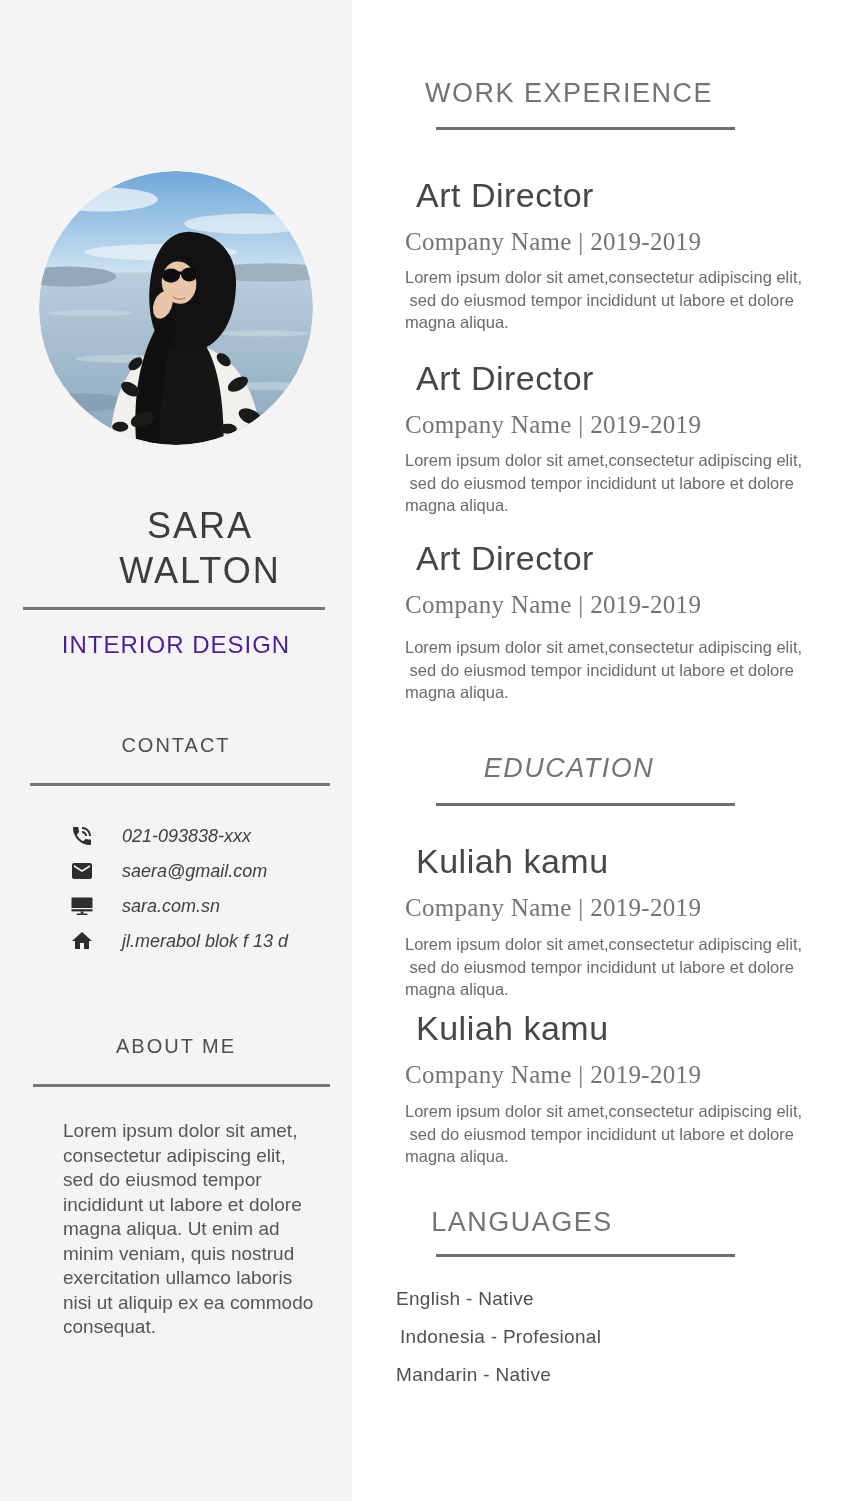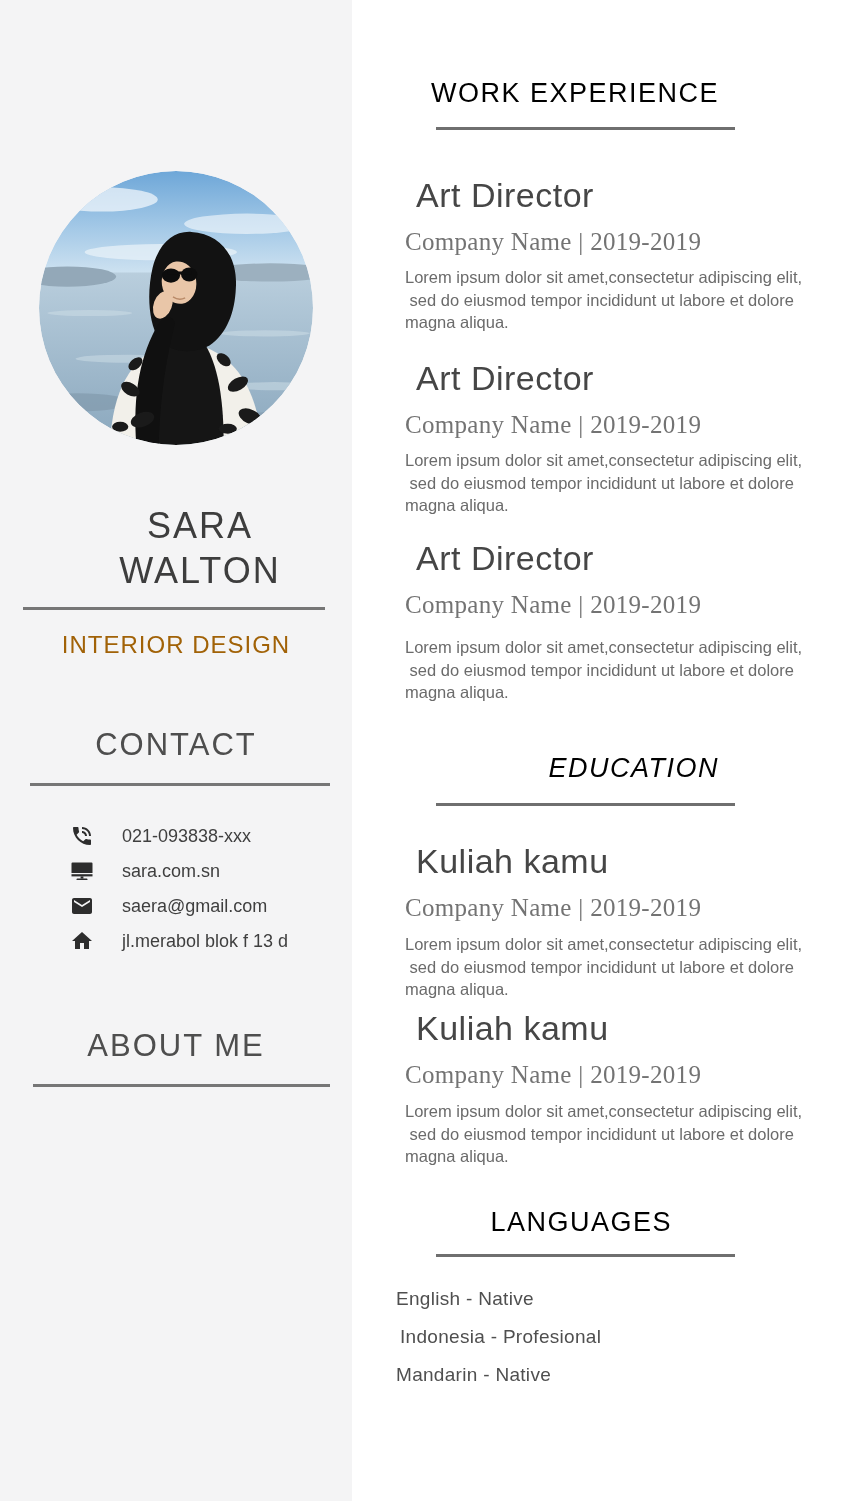--- a/index.html
+++ b/index.html
@@ -11,40 +11,40 @@
   .sidebar{position:absolute;left:0;top:0;width:352px;height:1501px;background:#f4f4f5;}
   .photo{position:absolute;left:39px;top:171px;width:274px;height:274px;border-radius:50%;overflow:hidden;}
   .photo svg{display:block;width:100%;height:100%;}
   .name{
     position:absolute;top:503px;left:0;width:352px;margin:0;text-align:center;
     font-size:36px;line-height:45px;font-weight:400;letter-spacing:2px;color:#3d3d3d;white-space:pre-line;padding-left:24px;
   }
   .rule{position:absolute;height:3px;background:#767676;}
   .name-rule{top:607px;left:23px;width:302px;}
   .job-title{position:absolute;top:630px;left:0;width:352px;text-align:center;
-    font-size:24px;line-height:30px;letter-spacing:1px;color:#a16207;}
+    font-size:24px;line-height:30px;letter-spacing:1px;color:#4c1d95;}
   .side-head{position:absolute;left:0;width:352px;margin:0;text-align:center;
-    font-size:31px;line-height:30px;font-weight:400;letter-spacing:2px;color:#4e4e4e;}
+    font-size:20px;line-height:30px;font-weight:400;letter-spacing:2px;color:#4e4e4e;}
   .contact-head{top:730px;}
   .contact-rule{top:783px;left:30px;width:300px;}
   .about-head{top:1031px;}
   .about-rule{top:1084px;left:33px;width:297px;}
   .contact-list{position:absolute;top:824px;left:70px;margin:0;padding:0;list-style:none;}
-  .contact-row{display:flex;align-items:center;height:24px;margin-bottom:11px;}
+  .contact-row{display:flex;align-items:center;height:24px;margin-bottom:11px;font-style:italic;}
   .cicon{width:24px;height:24px;flex:0 0 24px;}
   .cicon svg{display:block;width:24px;height:24px;fill:#2d2d2d;}
   .cval{margin-left:28px;font-size:18px;color:#3f3f3f;white-space:nowrap;}
   .about-text{
     position:absolute;top:1119px;left:63px;width:282px;margin:0;
     font-size:19px;line-height:24.5px;color:#565656;white-space:pre-wrap;
   }
   
   .main{position:absolute;left:352px;top:0;width:492px;height:1501px;}
-  .sec-head{position:absolute;left:84px;width:300px;margin:0;text-align:right;
-    font-size:27px;line-height:34px;font-weight:400;letter-spacing:1.5px;color:#000000;}
+  .sec-head{position:absolute;left:84px;width:300px;margin:0;text-align:center;
+    font-size:27px;line-height:34px;font-weight:400;letter-spacing:1.5px;color:#737373;}
   .sec-head span{position:relative;display:inline-block;}
   .we-head{top:76px;}   .we-head span{left:-17px;}
   .edu-head{top:751px;font-style:italic;} .edu-head span{left:-17px;}
   .lang-head{top:1205px;} .lang-head span{left:-64px;}
   .sec-rule{position:absolute;left:84px;width:299px;height:3px;background:#6f6f6f;}
   .we-rule{top:127px;} .edu-rule{top:803px;} .lang-rule{top:1254px;}
   .entry{position:absolute;left:53px;width:440px;}
   .we1{top:163px;} .we2{top:346px;} .we3{top:526px;}
   .ed1{top:829px;} .ed2{top:996px;}
   .entry-title{margin:11px;font-size:34px;line-height:42px;font-weight:400;letter-spacing:.5px;color:#464646;}
@@ -137,48 +137,57 @@
         <span class="cicon">
           <svg viewBox="0 0 24 24">
               <path d="M20 15.5c-1.25 0-2.45-.2-3.57-.57-.35-.11-.74-.03-1.02.24l-2.2 2.2c-2.83-1.44-5.15-3.75-6.59-6.59l2.2-2.21c.28-.26.36-.65.25-1C8.7 6.45 8.5 5.25 8.5 4c0-.55-.45-1-1-1H4c-.55 0-1 .45-1 1 0 9.39 7.61 17 17 17 .55 0 1-.45 1-1v-3.5c0-.55-.45-1-1-1zM19 12h2c0-4.97-4.03-9-9-9v2c3.87 0 7 3.13 7 7zm-4 0h2c0-2.76-2.24-5-5-5v2c1.66 0 3 1.34 3 3z"></path>
             </svg>
         </span>
         <span class="cval">021-093838-xxx</span>
       </li>
       <li class="contact-row">
         <span class="cicon">
           <svg viewBox="0 0 24 24">
+              <path d="M20 4H4c-1.1 0-1.99.9-1.99 2L2 18c0 1.1.9 2 2 2h16c1.1 0 2-.9 2-2V6c0-1.1-.9-2-2-2zm0 4l-8 5-8-5V6l8 5 8-5v2z"></path>
+            </svg>
+        </span>
+        <span class="cval">saera@gmail.com</span>
+      </li>
+      <li class="contact-row">
+        <span class="cicon">
+          <svg viewBox="0 0 24 24">
             <path d="M2.5 3.5h19a1 1 0 0 1 1 1V14h-21V4.5a1 1 0 0 1 1-1z"></path>
             <path d="M1.5 15.2h21v2.2h-21z"></path>
             <path d="M10.6 17.4h2.8v2.2h-2.8z"></path>
             <path d="M7.4 19.6h9.2a.9.9 0 0 1 .9.9v.5H6.5v-.5a.9.9 0 0 1 .9-.9z"></path>
           </svg>
         </span>
         <span class="cval">sara.com.sn</span>
       </li>
       <li class="contact-row">
         <span class="cicon">
           <svg viewBox="0 0 24 24">
-              <path d="M20 4H4c-1.1 0-1.99.9-1.99 2L2 18c0 1.1.9 2 2 2h16c1.1 0 2-.9 2-2V6c0-1.1-.9-2-2-2zm0 4l-8 5-8-5V6l8 5 8-5v2z"></path>
-            </svg>
-        </span>
-        <span class="cval">saera@gmail.com</span>
-      </li>
-      <li class="contact-row">
-        <span class="cicon">
-          <svg viewBox="0 0 24 24">
               <path d="M10 20v-6h4v6h5v-8h3L12 3 2 12h3v8z"></path>
             </svg>
         </span>
         <span class="cval">jl.merabol blok f 13 d</span>
       </li>
     </ul>
 
     <h2 class="side-head about-head">ABOUT ME</h2>
     <div class="rule about-rule"></div>
+    <p class="about-text">Lorem ipsum dolor sit amet,
+consectetur adipiscing elit,
+sed do eiusmod tempor
+incididunt ut labore et dolore
+magna aliqua. Ut enim ad
+minim veniam, quis nostrud
+exercitation ullamco laboris
+nisi ut aliquip ex ea commodo
+consequat.</p>
 
   </aside>
 
   <main class="main">
 
     <h2 class="sec-head we-head"><span>WORK EXPERIENCE</span></h2>
     <div class="sec-rule we-rule"></div>
 
     <article class="entry we1">
       <h3 class="entry-title">Art Director</h3>

